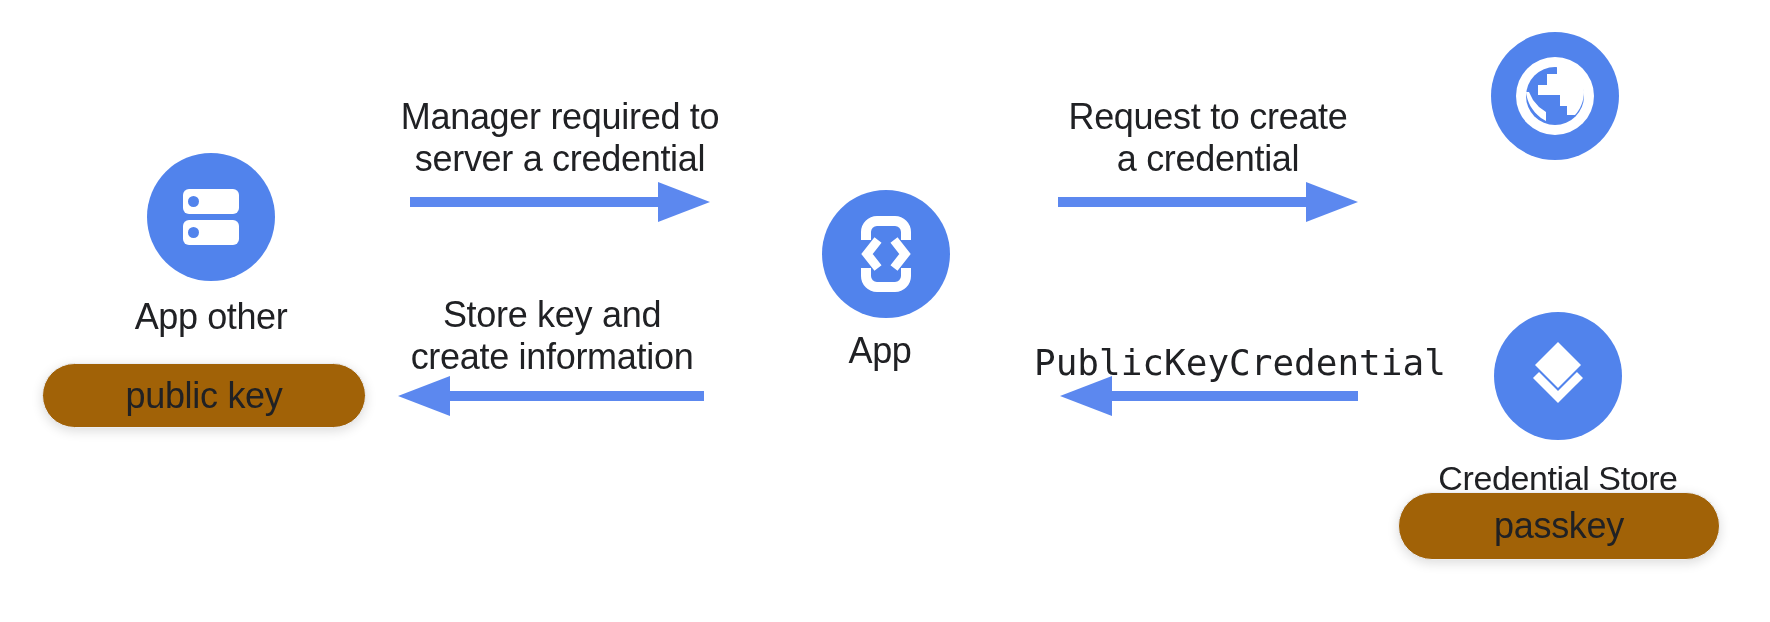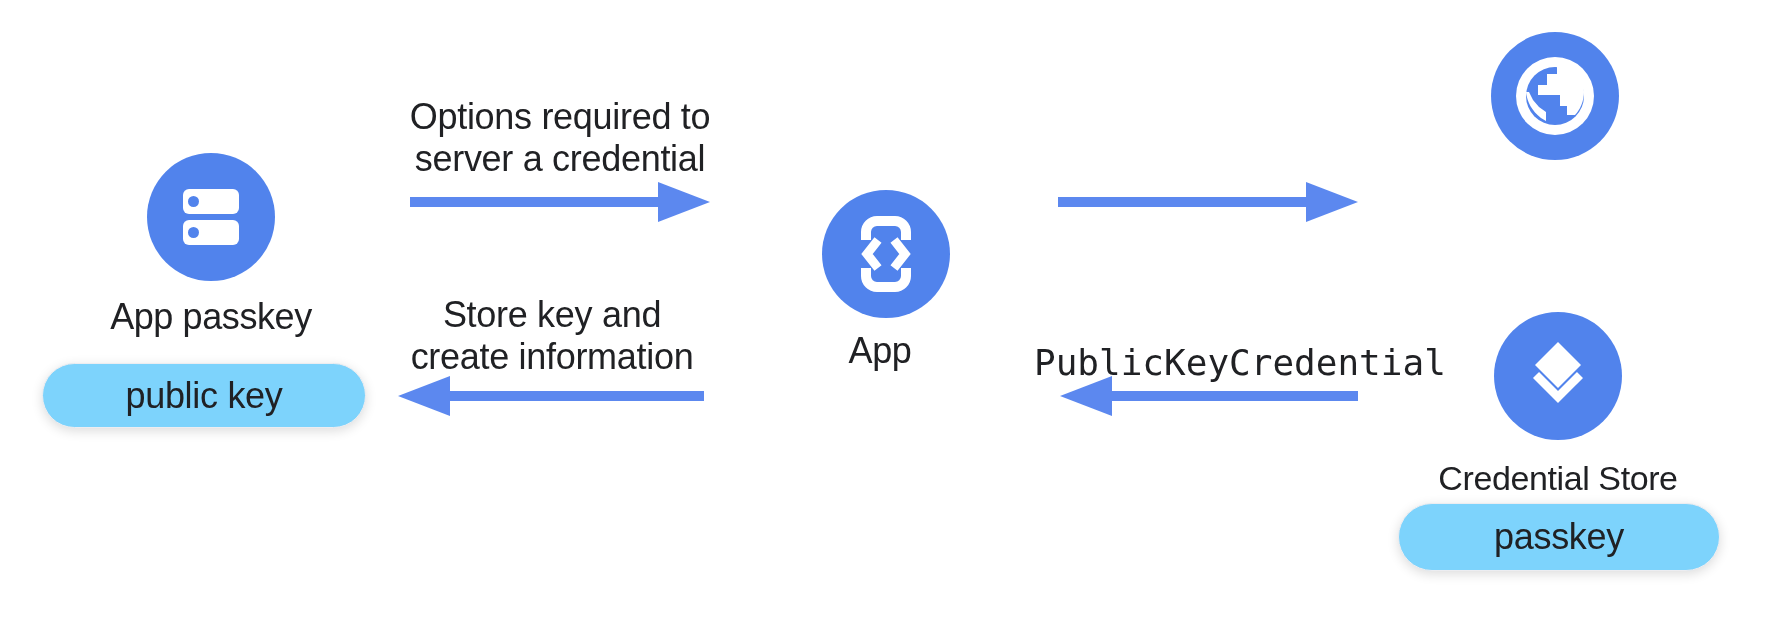--- a/index.html
+++ b/index.html
@@ -29,30 +29,30 @@
     font-size:36px;line-height:42px;letter-spacing:-0.4px;
     color:var(--text-dark,#202124);
   }
   .l-app-server{left:36px;width:350px;top:296px;white-space:nowrap;}
   .l-app{left:705px;width:350px;top:330px;}
   .l-cm{left:1427px;width:260px;top:176px;font-size:34px;}
   .l-store{left:1383px;width:350px;top:457px;font-size:34px;white-space:nowrap;}
 
   
   .badge{
-    position:absolute;background:#7dd3fc;
+    position:absolute;background:#a16207;
     border:1.5px solid var(--pill-border,#ECEDF1);
     border-radius:36px;
     box-shadow:0 3px 12px rgba(0,0,0,0.14);
     display:flex;align-items:center;justify-content:center;
     font-size:36px;font-weight:500;letter-spacing:-0.3px;
     color:var(--text-dark,#202124);
   }
   .b-public-key{left:42px;top:363px;width:322px;height:63px;}
-  .b-passkey{left:1398px;top:503px;width:320px;height:66px;}
+  .b-passkey{left:1398px;top:492px;width:320px;height:66px;}
 
   
   .arrow{position:absolute;display:block;}
   .a-options{left:410px;top:180px;}
   .a-request{left:1058px;top:180px;}
   .a-pubinfo{left:398px;top:374px;}
   .a-pkc{left:1060px;top:374px;}
   .af{fill:var(--arrow-blue,#5C88EF);}
   .nf{fill:var(--node-blue,#5183EC);}
 
@@ -78,21 +78,21 @@
 <div class="canvas">
 
   <div class="circle c-app-server">
     <svg viewBox="0 0 128 128" aria-hidden="true">
       <rect x="36" y="36" width="56" height="25" rx="6" fill="#fff"></rect>
       <rect x="36" y="67" width="56" height="25" rx="6" fill="#fff"></rect>
       <circle cx="46.5" cy="48.5" r="5.5" class="nf"></circle>
       <circle cx="46.5" cy="79.5" r="5.5" class="nf"></circle>
     </svg>
   </div>
-  <div class="node-label l-app-server">App passkey</div>
+  <div class="node-label l-app-server">App other</div>
   <div class="badge b-public-key">
     <span>public key</span>
   </div>
 
   <div class="circle c-app">
     <svg viewBox="0 0 128 128" aria-hidden="true">
       <rect x="44" y="31" width="40" height="66" rx="11" fill="none" stroke="#fff" stroke-width="10"></rect>
       <rect x="30" y="50" width="68" height="28" class="nf"></rect>
       <polyline points="56,50 45,64 56,78" fill="none" stroke="#fff" stroke-width="9" stroke-linejoin="miter"></polyline>
       <polyline points="72,50 83,64 72,78" fill="none" stroke="#fff" stroke-width="9" stroke-linejoin="miter"></polyline>
@@ -114,28 +114,32 @@
       <polygon points="64,30 87,53 64,76 41,53" fill="#fff"></polygon>
       <polyline points="42,63 64,85 86,63" fill="none" stroke="#fff" stroke-width="8.5" stroke-linejoin="miter"></polyline>
     </svg>
   </div>
   <div class="node-label l-store">Credential Store</div>
   <div class="badge b-passkey">
     <span>passkey</span>
   </div>
 
   <div class="arrow-label al-options">
-    <span class="line">Options required to</span>
+    <span class="line">Manager required to</span>
     <span class="line">server a credential</span>
   </div>
   <svg class="arrow a-options" width="300" height="44" viewBox="0 0 300 44" aria-hidden="true">
     <rect x="0" y="17" width="250" height="10" class="af"></rect>
     <polygon points="248,2 300,22 248,42" class="af"></polygon>
   </svg>
 
+  <div class="arrow-label al-request">
+    <span class="line">Request to create</span>
+    <span class="line">a credential</span>
+  </div>
   <svg class="arrow a-request" width="300" height="44" viewBox="0 0 300 44" aria-hidden="true">
     <rect x="0" y="17" width="250" height="10" class="af"></rect>
     <polygon points="248,2 300,22 248,42" class="af"></polygon>
   </svg>
 
   <div class="arrow-label al-pubinfo">
     <span class="line">Store key and</span>
     <span class="line">create information</span>
   </div>
   <svg class="arrow a-pubinfo" width="306" height="44" viewBox="0 0 306 44" aria-hidden="true">

